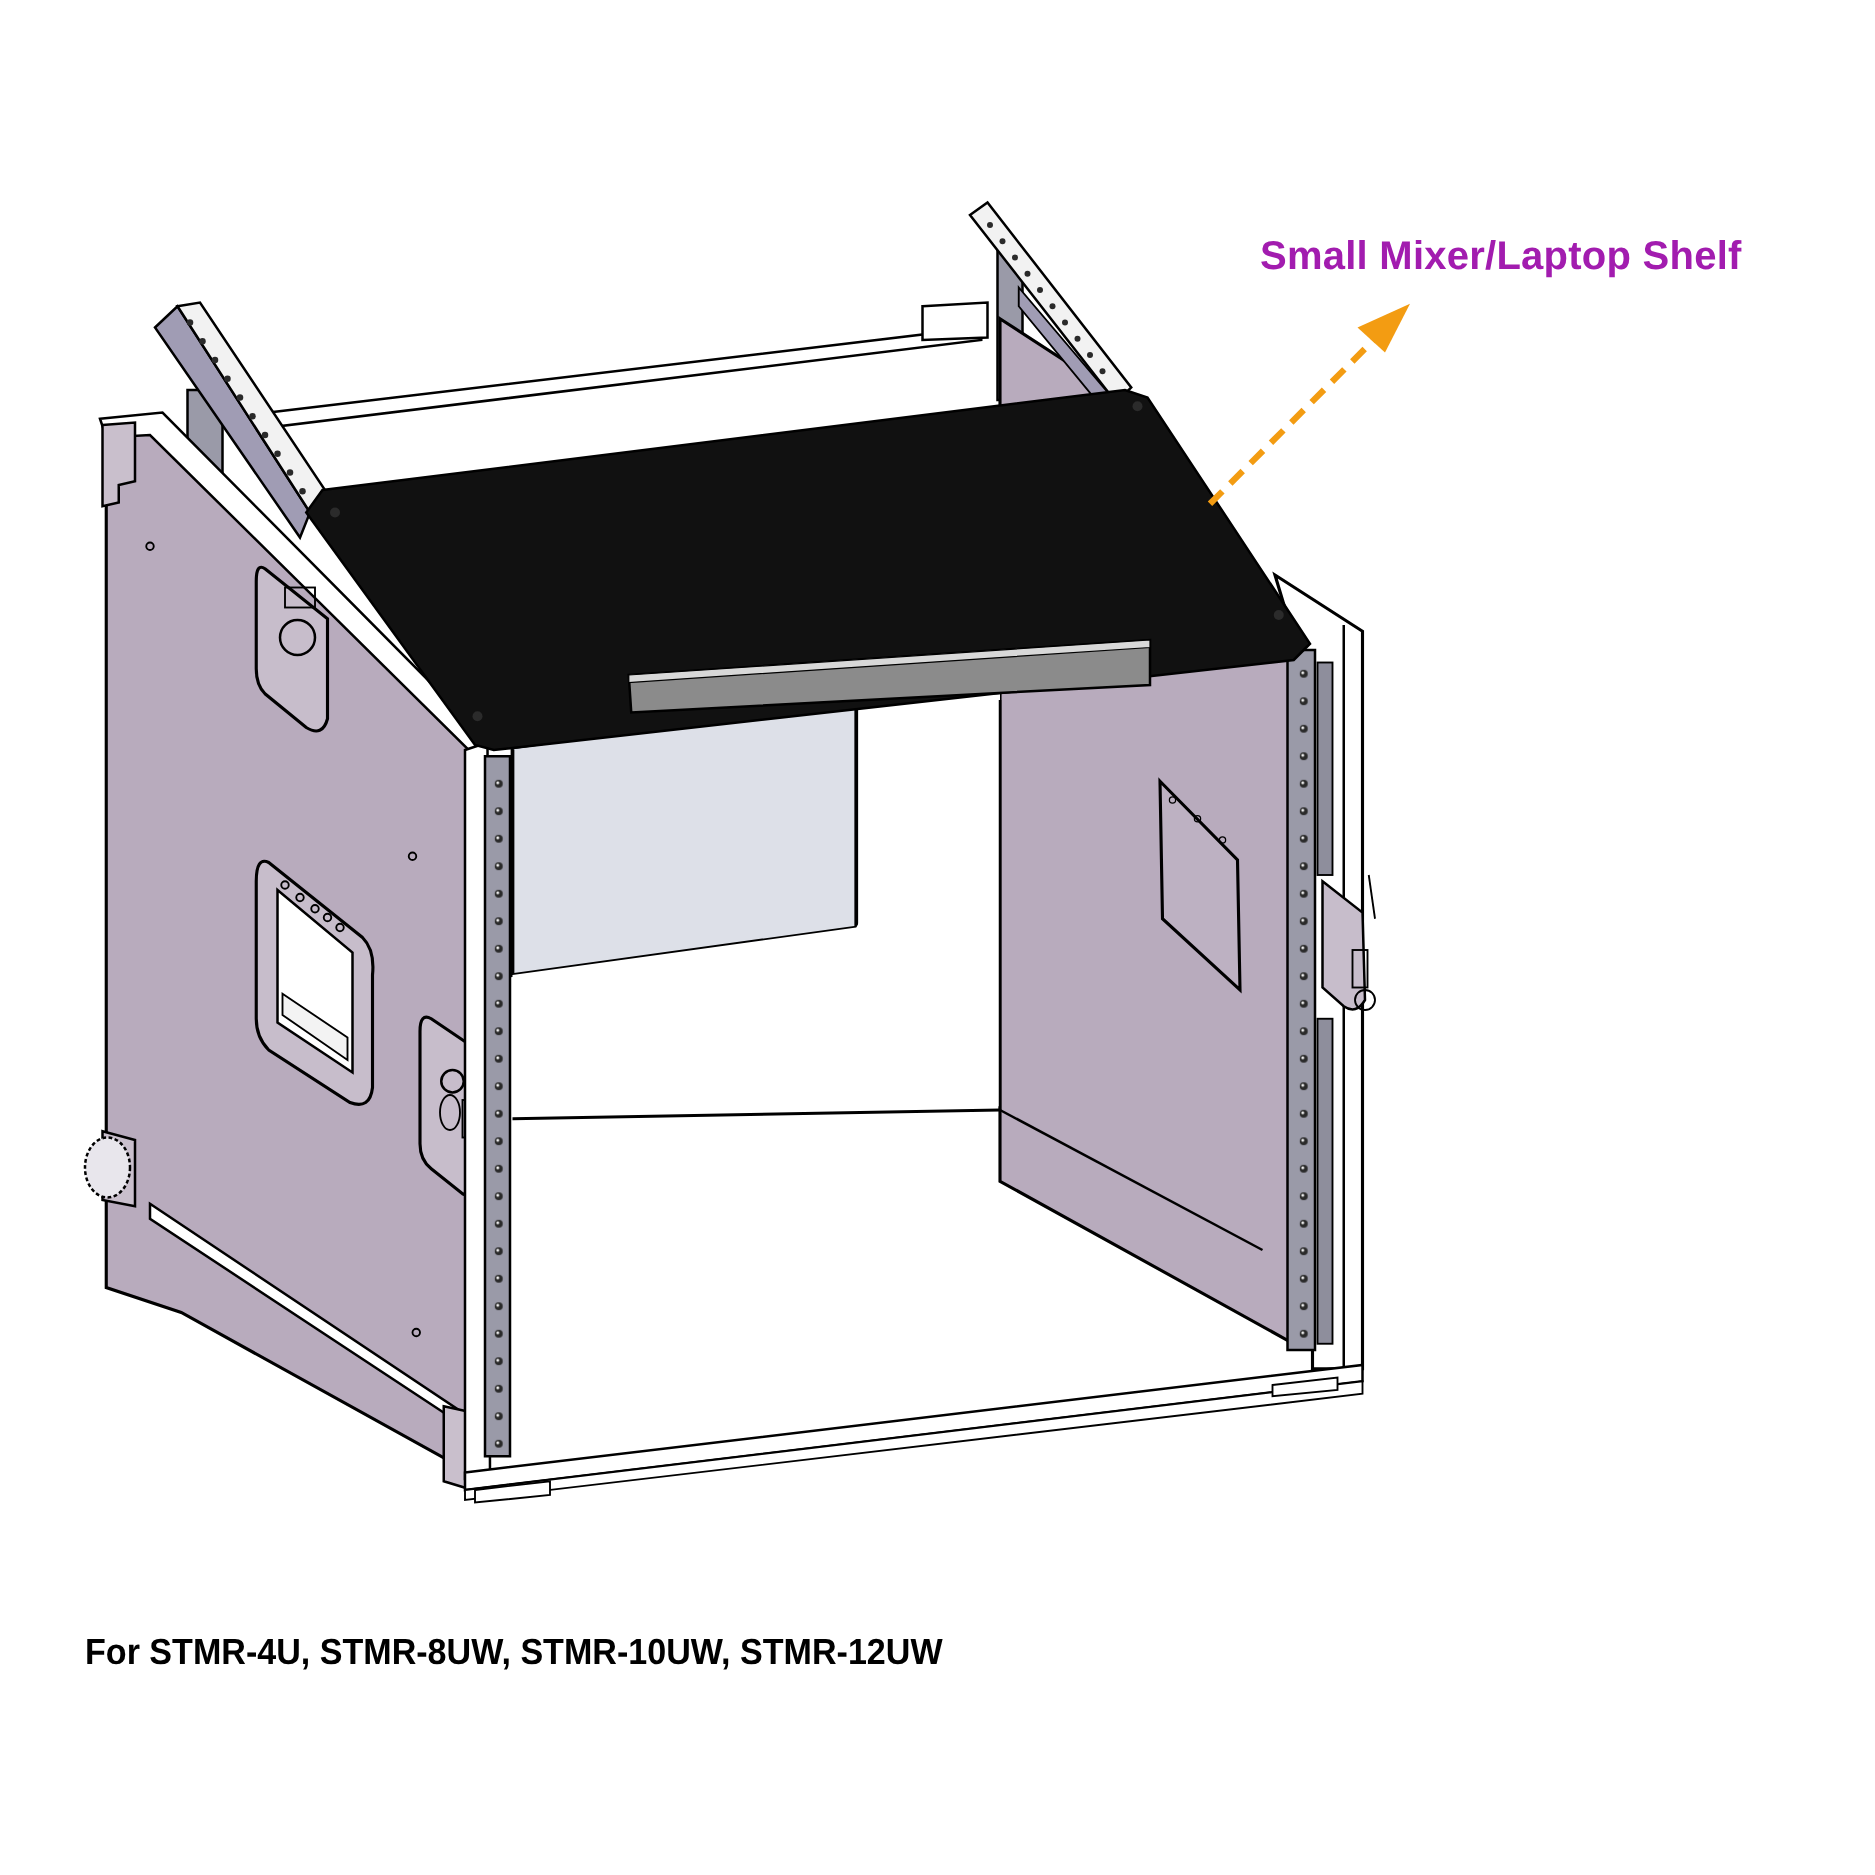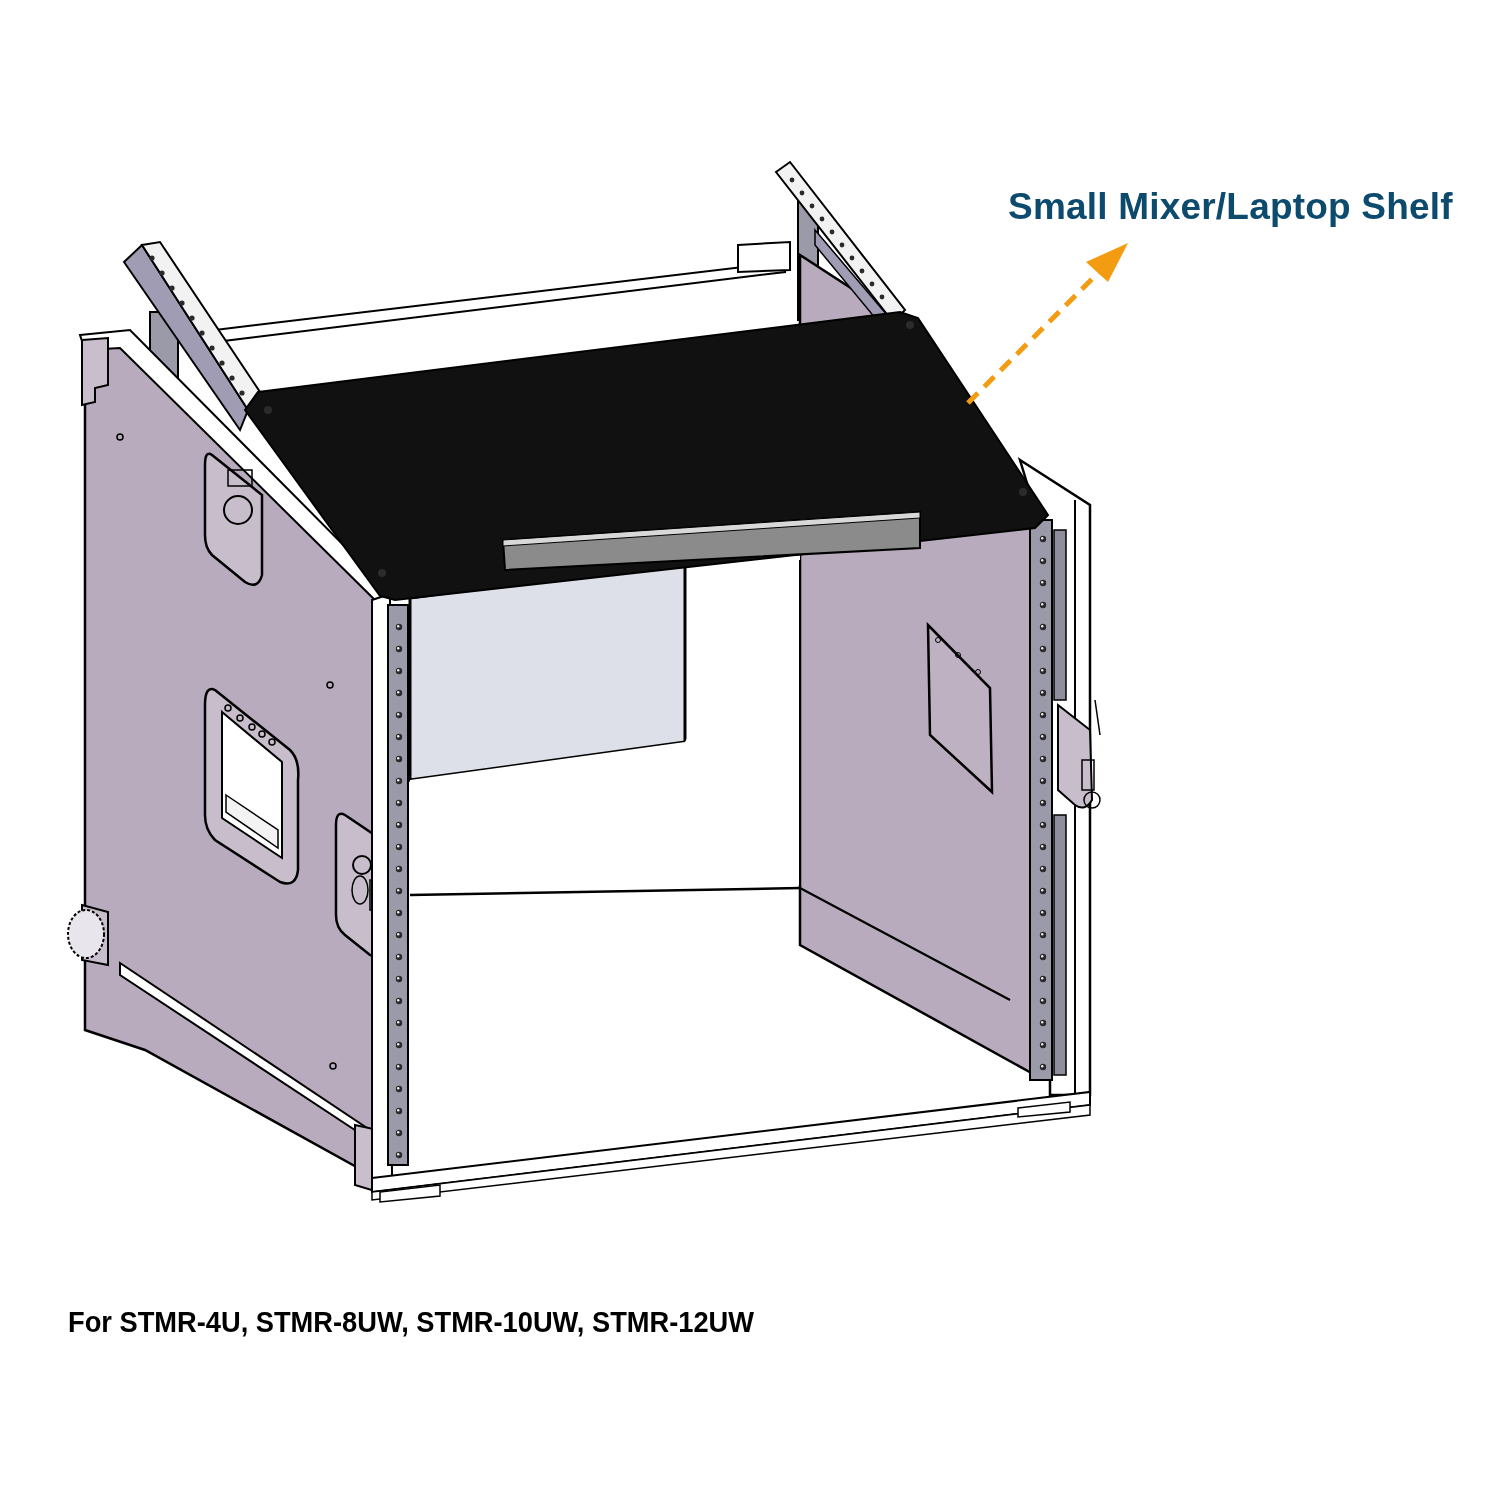--- a/index.html
+++ b/index.html
@@ -1,18 +1,18 @@
 <!DOCTYPE html>
 <html><head>
 <meta charset="utf-8">
 <style>
   html, body { margin: 0; padding: 0; background: #ffffff; }
   body { width: 1500px; height: 1500px; position: relative; overflow: hidden; font-family: "Liberation Sans", sans-serif; }
   #diagram { position: absolute; left: 0; top: 0; width: 1500px; height: 1500px; }
-  .callout-label { position: absolute; left: 1008px; top: 186px; font-size: 37px; font-weight: bold; color: #0c4a6e; white-space: nowrap; letter-spacing: 0.2px; }
+  .callout-label { position: absolute; left: 1008px; top: 186px; font-size: 32px; font-weight: bold; color: #a21caf; white-space: nowrap; letter-spacing: 0.2px; }
   .compat-note { position: absolute; left: 68px; top: 1306px; font-size: 29px; font-weight: bold; color: #000; white-space: nowrap; transform: scaleX(0.94); transform-origin: left top; }
 </style>
 </head>
 <body>
 
 <svg id="diagram" viewBox="0 0 1500 1500" xmlns="http://www.w3.org/2000/svg">
   <defs>
     <pattern id="holes-v" width="14" height="22" patternUnits="userSpaceOnUse">
       <circle cx="7" cy="11" r="3.2" fill="#2a2a2a"></circle>
       <circle cx="6.2" cy="10.2" r="1.2" fill="#eeeeee"></circle>

